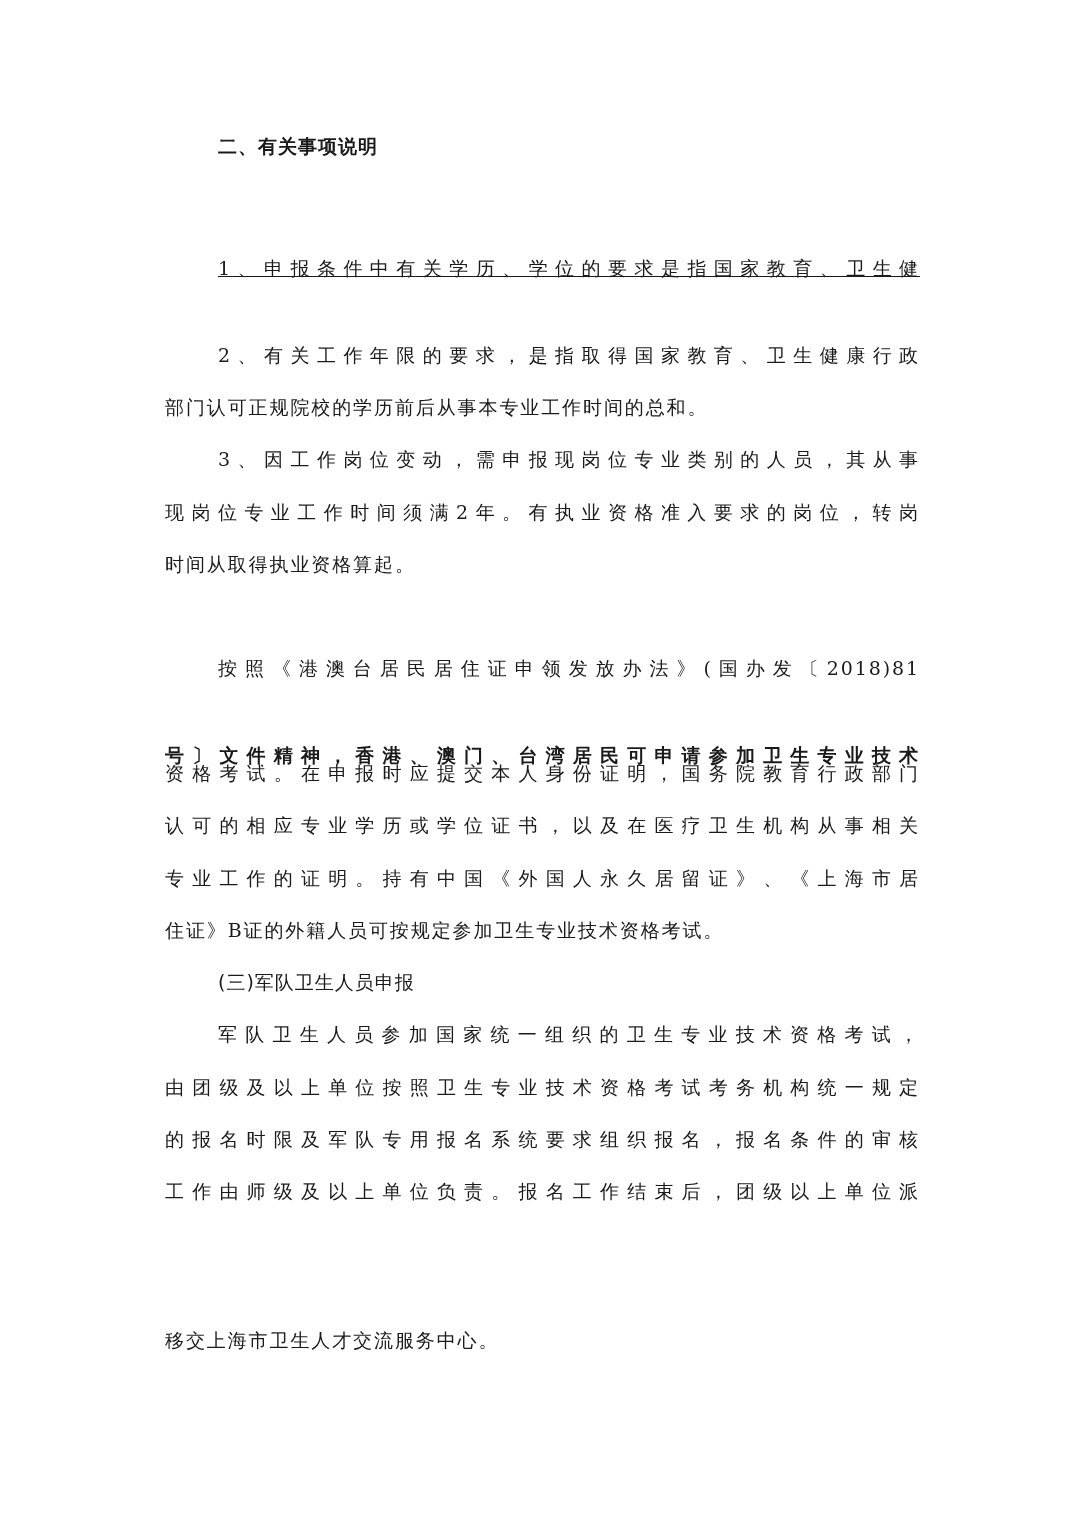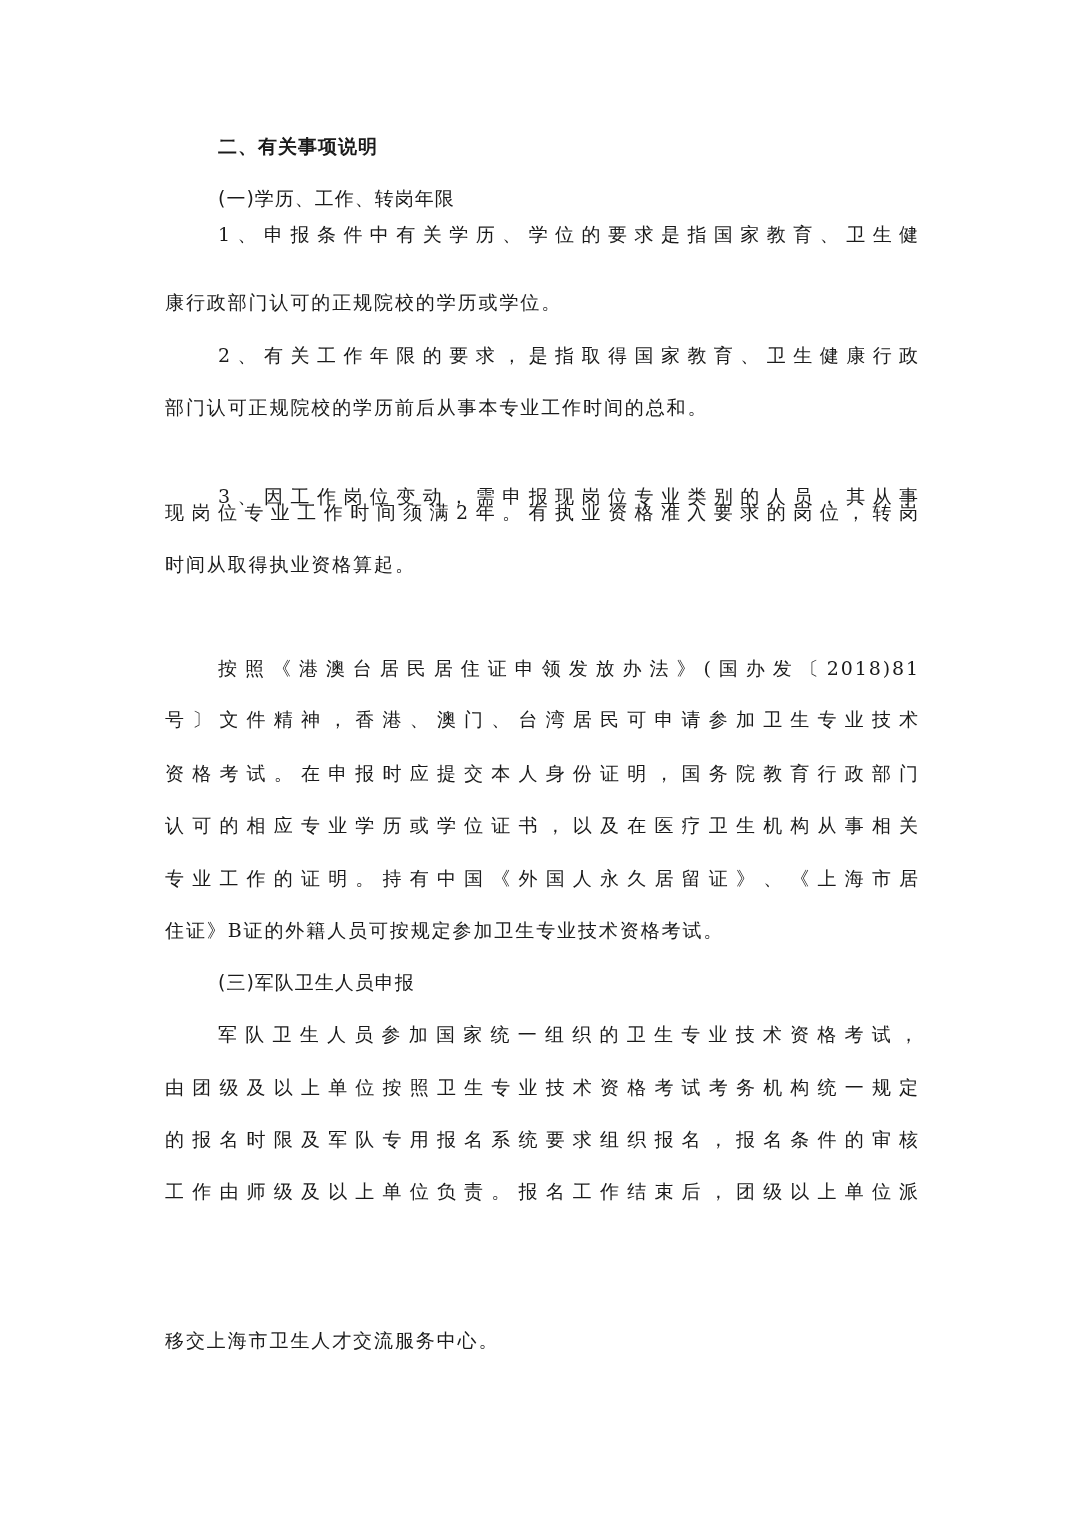--- a/index.html
+++ b/index.html
@@ -49,35 +49,33 @@
       letter-spacing: 1px;
     }
   </style>
 </head>
 <body>
 
 <div class="page">
 
   <div class="line indent heading" style="top:128px;">二、有关事项说明</div>
 
-  <div class="line indent subheading" style="top:180px;">(一)学历、工作、转岗年限</div>
 
-  <div class="line indent" style="top:216px;">1、申报条件中有关学历、学位的要求是指国家教育、卫生健</div>
-  <div class="line last" style="top:284px;">康行政部门认可的正规院校的学历或学位。</div>
+  <div class="line indent" style="top:250px;text-decoration:underline;">1、申报条件中有关学历、学位的要求是指国家教育、卫生健</div>
 
   <div class="line indent" style="top:337px;">2、有关工作年限的要求，是指取得国家教育、卫生健康行政</div>
   <div class="line last" style="top:389px;">部门认可正规院校的学历前后从事本专业工作时间的总和。</div>
 
-  <div class="line indent" style="top:441px;margin-top:37px;">3、因工作岗位变动，需申报现岗位专业类别的人员，其从事</div>
+  <div class="line indent" style="top:441px;">3、因工作岗位变动，需申报现岗位专业类别的人员，其从事</div>
   <div class="line" style="top:494px;">现岗位专业工作时间须满2年。有执业资格准入要求的岗位，转岗</div>
   <div class="line last" style="top:546px;">时间从取得执业资格算起。</div>
 
 
   <div class="line indent" style="top:650px;">按照《港澳台居民居住证申领发放办法》(国办发〔2018)81</div>
-  <div class="line" style="top:701px;">号〕文件精神，香港、澳门、台湾居民可申请参加卫生专业技术</div>
+  <div class="line" style="top:737px;font-weight:bold;">号〕文件精神，香港、澳门、台湾居民可申请参加卫生专业技术</div>
   <div class="line" style="top:755px;">资格考试。在申报时应提交本人身份证明，国务院教育行政部门</div>
   <div class="line" style="top:807px;">认可的相应专业学历或学位证书，以及在医疗卫生机构从事相关</div>
   <div class="line" style="top:860px;">专业工作的证明。持有中国《外国人永久居留证》、《上海市居</div>
   <div class="line last" style="top:912px;">住证》B证的外籍人员可按规定参加卫生专业技术资格考试。</div>
 
   <div class="line indent subheading" style="top:964px;">(三)军队卫生人员申报</div>
 
   <div class="line indent" style="top:1016px;">军队卫生人员参加国家统一组织的卫生专业技术资格考试，</div>
   <div class="line" style="top:1069px;">由团级及以上单位按照卫生专业技术资格考试考务机构统一规定</div>
   <div class="line" style="top:1121px;">的报名时限及军队专用报名系统要求组织报名，报名条件的审核</div>

